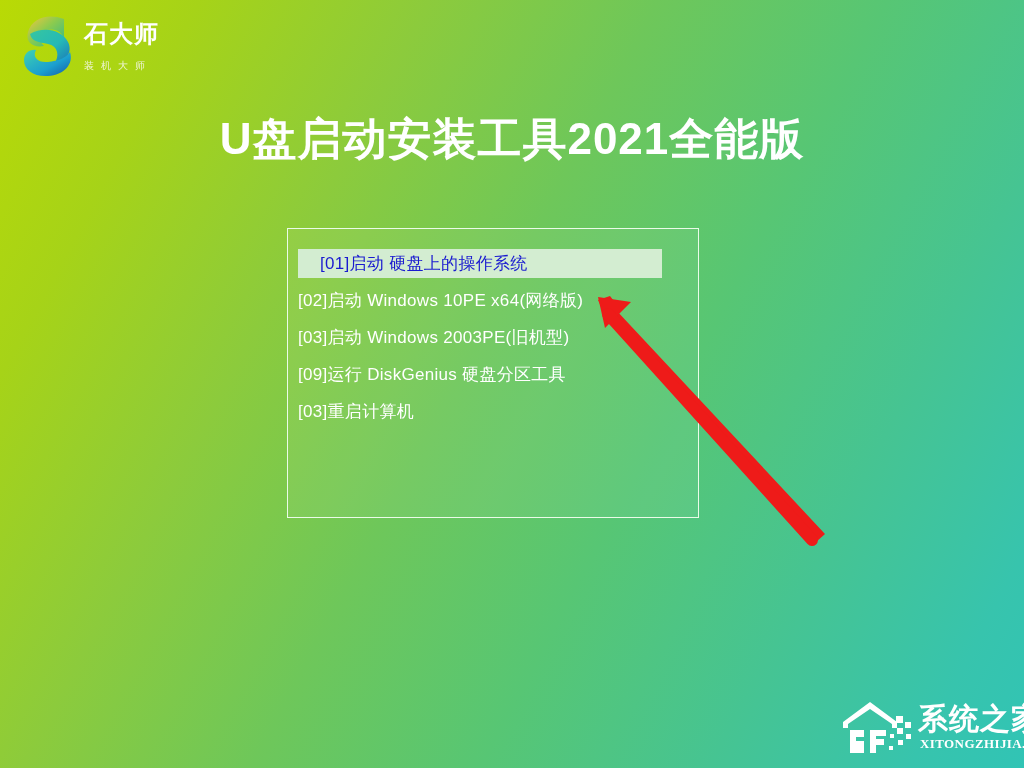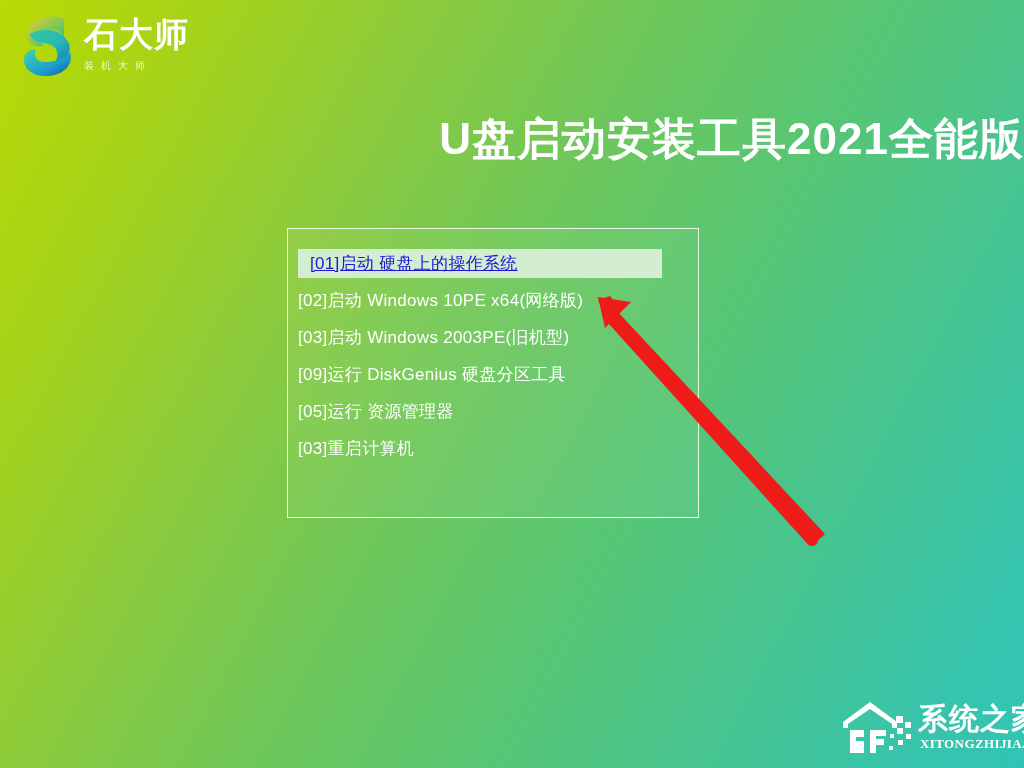--- a/index.html
+++ b/index.html
@@ -46,21 +46,21 @@
   }
 
   #brand-text {
     position: absolute;
     left: 72px;
     top: 6px;
     width: 126px;
   }
 
   #brand-name {
-    font-size: 34px;
+    font-size: 24px;
     font-weight: bold;
     color: #ffffff;
     letter-spacing: 1px;
     line-height: 40px;
     white-space: nowrap;
   }
 
   #brand-sub {
     font-size: 10px;
     color: #f3f7e0;
@@ -70,21 +70,21 @@
     white-space: nowrap;
     opacity: .92;
   }
 
   
   #page-title {
     position: absolute;
     left: 0;
     top: 110px;
     width: 1024px;
-    text-align: right;
+    text-align: center;
     font-size: 44px;
     font-weight: bold;
     color: #ffffff;
     letter-spacing: 1px;
     white-space: nowrap;
   }
 
   
   #boot-menu {
     position: absolute;
@@ -108,24 +108,23 @@
     white-space: nowrap;
     letter-spacing: .3px;
   }
 
   .menu-row:first-child { margin-top: 20px; }
   .menu-row + .menu-row { margin-top: 8px; }
 
   .menu-row.selected {
     background: #d3edd1;
     color: #1a1ad0;
-    padding-left: 12px;
+    padding-left: 22px;
     margin-left: 10px;
     margin-right: 36px;
-    text-decoration: underline;
   }
 
   .menu-row .row-text { display: inline-block; }
 
   
   #pointer-arrow {
     position: absolute;
     left: 580px;
     top: 280px;
     width: 250px;
@@ -216,23 +215,20 @@
     <div class="menu-row">
       <span class="row-text">[02]启动 Windows 10PE x64(网络版)</span>
     </div>
     <div class="menu-row">
       <span class="row-text">[03]启动 Windows 2003PE(旧机型)</span>
     </div>
     <div class="menu-row">
       <span class="row-text">[09]运行 DiskGenius 硬盘分区工具</span>
     </div>
     <div class="menu-row">
-      <span class="row-text">[05]运行 资源管理器</span>
-    </div>
-    <div class="menu-row">
       <span class="row-text">[03]重启计算机</span>
     </div>
   </div>
 
   <div id="pointer-arrow">
     <svg viewBox="0 0 250 275" width="250" height="275" xmlns="http://www.w3.org/2000/svg">
       <g fill="#ee1b19">
         <path d="M40,29 L30,16 L18,20 L24,33 L27,38 L236,262 L245,254 L36,30 Z"></path>
         <path d="M18,17 L51,22 L25,48 Z"></path>
       </g>

